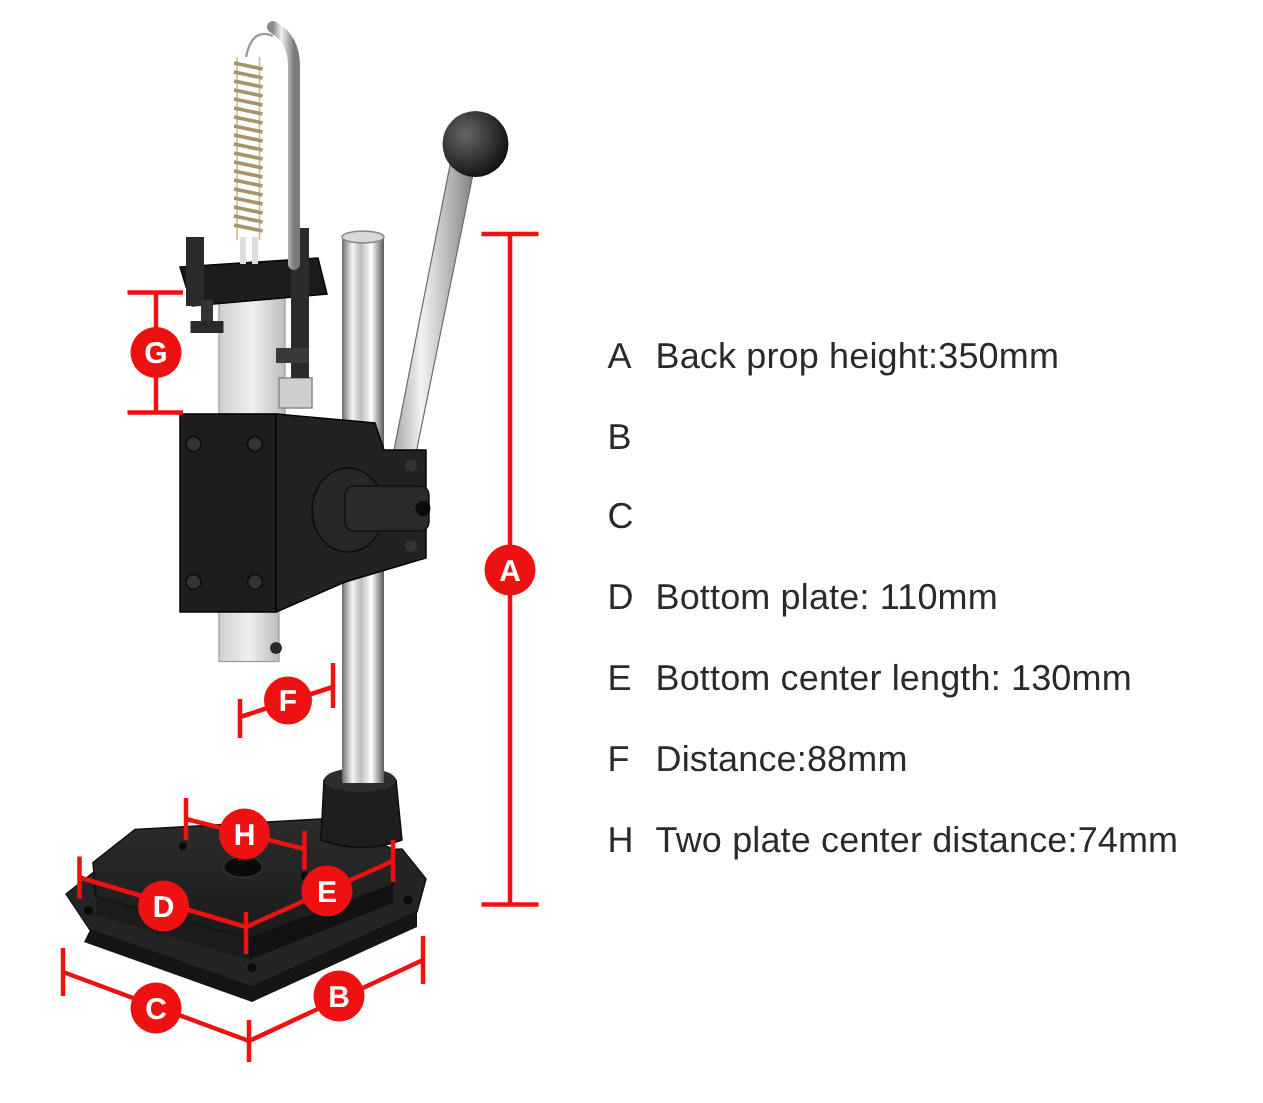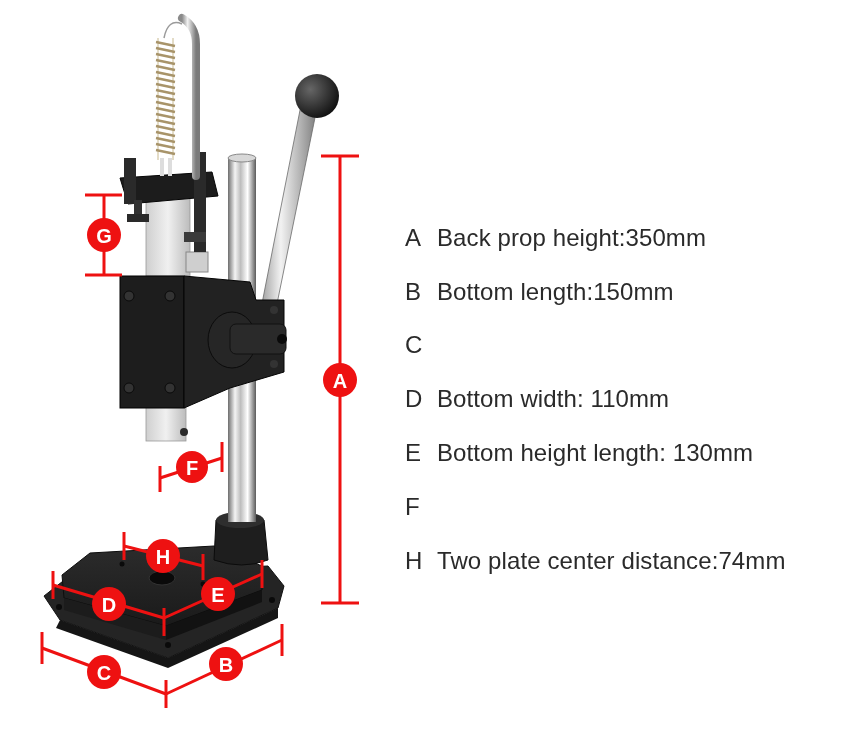--- a/index.html
+++ b/index.html
@@ -197,33 +197,33 @@
   </g>
 </svg>
 
 <div id="specs">
   <div class="spec-row" style="top:224px">
     <span class="spec-letter">A</span>
     <span class="spec-text">Back prop height:350mm</span>
   </div>
   <div class="spec-row" style="top:278px">
     <span class="spec-letter">B</span>
-    <span class="spec-text">Bottom length:150mm</span>
   </div>
   <div class="spec-row" style="top:331px">
     <span class="spec-letter">C</span>
   </div>
   <div class="spec-row" style="top:385px">
     <span class="spec-letter">D</span>
-    <span class="spec-text">Bottom width: 110mm</span>
+    <span class="spec-text">Bottom plate: 110mm</span>
   </div>
   <div class="spec-row" style="top:439px">
     <span class="spec-letter">E</span>
-    <span class="spec-text">Bottom height length: 130mm</span>
+    <span class="spec-text">Bottom center length: 130mm</span>
   </div>
   <div class="spec-row" style="top:493px">
     <span class="spec-letter">F</span>
+    <span class="spec-text">Distance:88mm</span>
   </div>
   <div class="spec-row" style="top:547px">
     <span class="spec-letter">H</span>
     <span class="spec-text">Two plate center distance:74mm</span>
   </div>
 </div>
 
 </body></html>

